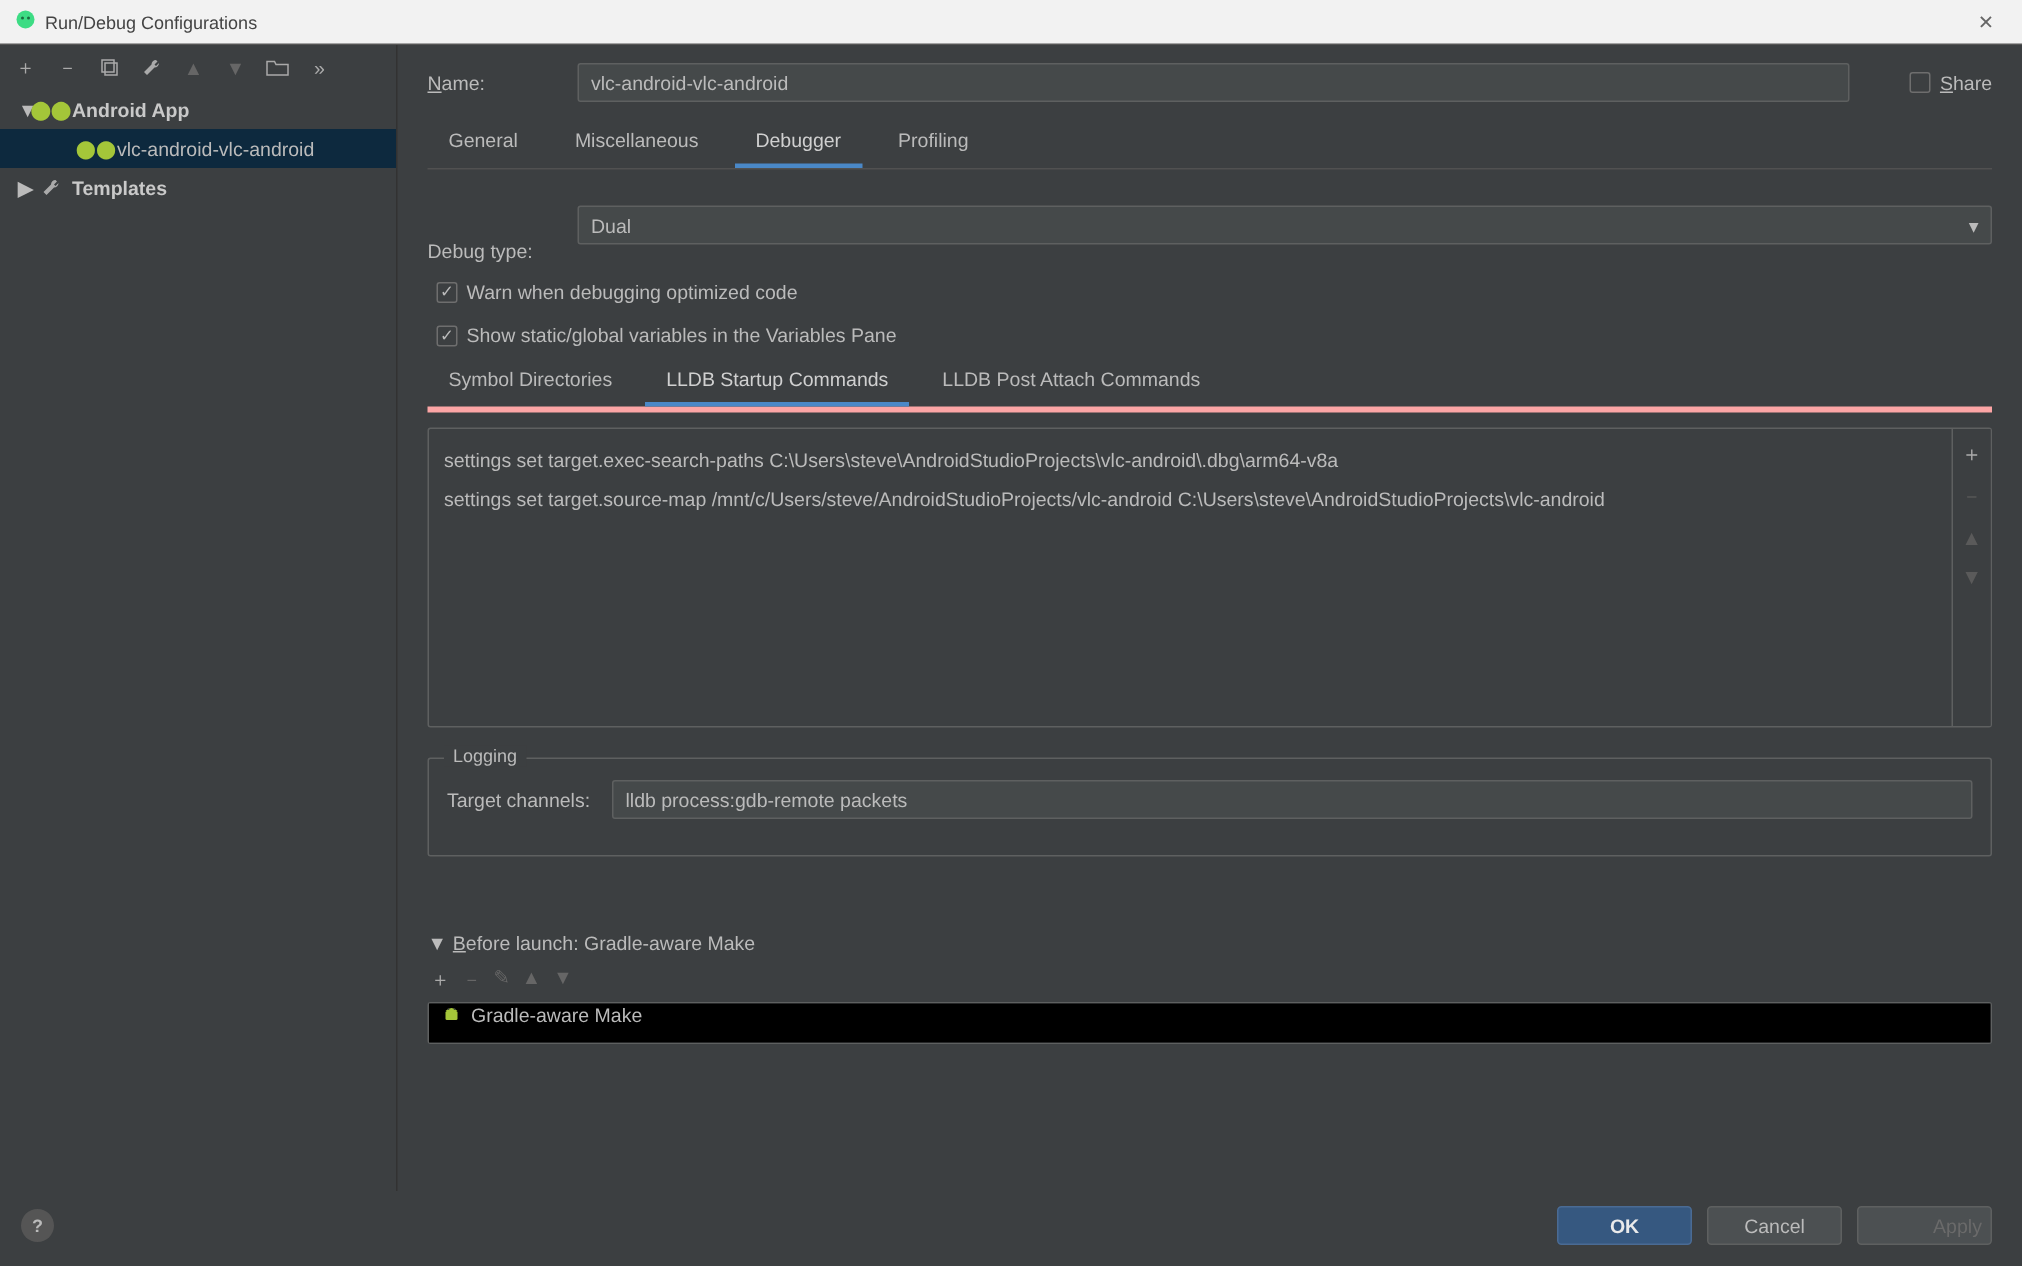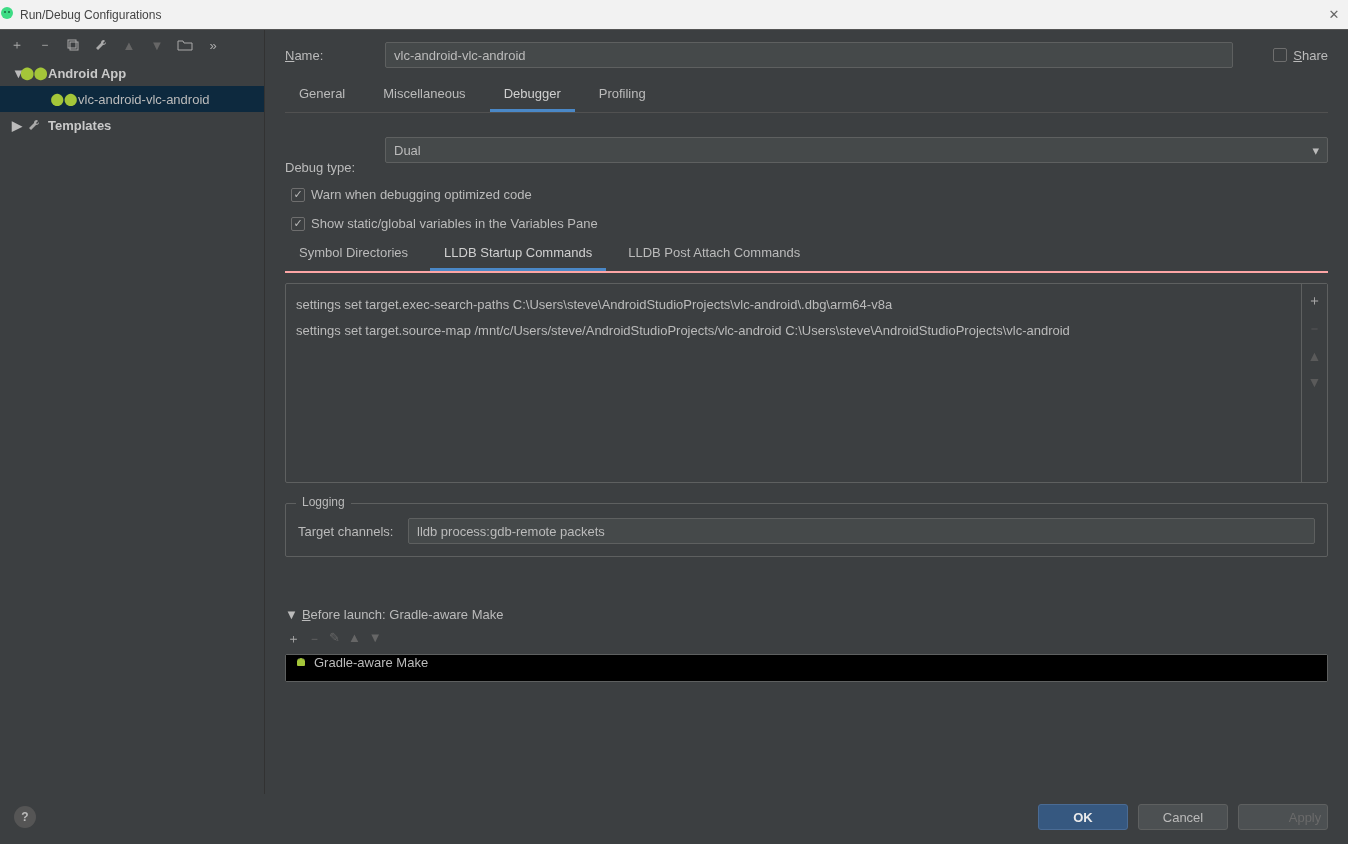--- a/index.html
+++ b/index.html
@@ -1,18 +1,18 @@
 <!DOCTYPE html>
 <html><head>
 <meta charset="utf-8">
 <style>
   * { box-sizing: border-box; margin: 0; padding: 0; font-family: "Segoe UI", Arial, sans-serif; }
   body { background: #3c3f41; color: #bbbbbb; font-size: 13px; width: 1348px; height: 844px; overflow: hidden; }
   .window { display: flex; flex-direction: column; height: 100%; }
-  .titlebar { display: flex; align-items: center; height: 30px; padding: 0 0; background: #f2f2f2; color: #444; border-bottom: 1px solid #555; }
+  .titlebar { display: flex; align-items: center; height: 30px; padding: 0 10px; background: #f2f2f2; color: #444; border-bottom: 1px solid #555; }
   .titlebar .title { flex: 1; font-size: 12px; margin-left: 6px; }
   .titlebar .win-icons { display: flex; gap: 12px; }
   .titlebar .win-icon { width: 28px; height: 20px; display: flex; align-items: center; justify-content: center; color: #666; cursor: default; }
   .content { display: flex; flex: 1; background: #3c3f41; }
   .sidebar { width: 265px; background: #3c3f41; border-right: 1px solid #323232; display: flex; flex-direction: column; }
   .toolbar { display: flex; align-items: center; gap: 10px; padding: 6px 8px; color: #aaaaaa; }
   .toolbar .tb-icon { width: 18px; height: 18px; display: flex; align-items: center; justify-content: center; color: #aaaaaa; cursor: pointer; }
   .toolbar .tb-icon.disabled { color: #666; cursor: default; }
   .tree { flex: 1; padding: 0; font-size: 13px; }
   .tree-item { display: flex; align-items: center; height: 26px; padding: 0 6px 0 12px; cursor: pointer; }
@@ -29,21 +29,21 @@
   .share-box { display: flex; align-items: center; margin-left: 40px; }
   .checkbox { width: 14px; height: 14px; border: 1px solid #6e6e6e; margin-right: 6px; border-radius: 2px; display: inline-flex; align-items: center; justify-content: center; font-size: 11px; color: #bbbbbb; cursor: pointer; }
   .checkbox.checked::after { content: "✓"; }
   .tabs { display: flex; border-bottom: 1px solid #515151; margin-bottom: 12px; }
   .tab { padding: 6px 14px 8px 14px; cursor: pointer; color: #bbbbbb; margin-right: 10px; }
   .tab.active { border-bottom: 3px solid #4a88c7; color: #d0d0d0; }
   .select-row { display: flex; align-items: center; margin-bottom: 12px; }
   .select-row .label { width: 100px; margin-top: 35px; }
   .select { flex: 1; background: #45494a; border: 1px solid #5e6060; color: #bbbbbb; height: 26px; padding: 0 8px; display: flex; align-items: center; justify-content: space-between; border-radius: 2px; cursor: pointer; }
   .check-row { display: flex; align-items: center; margin-bottom: 8px; padding-left: 6px; }
-  .subtabs { display: flex; border-bottom: 2px solid #fca5a5; margin-bottom: 10px; }
+  .subtabs { display: flex; border-bottom: 4px solid #fca5a5; margin-bottom: 10px; }
   .subtab { padding: 6px 14px 8px 14px; cursor: pointer; color: #bbbbbb; margin-right: 8px; }
   .subtab.active { border-bottom: 3px solid #4a88c7; color: #d0d0d0; }
   .list-area { display: flex; border: 1px solid #5e6060; height: 200px; margin-bottom: 20px; border-radius: 2px; }
   .list-content { flex: 1; padding: 8px 10px; color: #bbbbbb; line-height: 26px; overflow: hidden; }
   .list-ctrl { width: 26px; background: #3c3f41; border-left: 1px solid #5e6060; display: flex; flex-direction: column; align-items: center; gap: 10px; padding-top: 8px; }
   .list-ctrl .ctrl { color: #aaaaaa; cursor: pointer; font-size: 14px; }
   .list-ctrl .ctrl.disabled { color: #5a5a5a; cursor: default; }
   .fieldset { border: 1px solid #5e6060; border-radius: 2px; padding: 14px 12px 12px 12px; margin-bottom: 20px; position: relative; }
   .fieldset .legend { position: absolute; top: -9px; left: 10px; background: #3c3f41; padding: 0 6px; color: #bbbbbb; font-size: 12px; }
   .before-launch { margin-top: 30px; }
@@ -179,21 +179,21 @@
         <div class="list-ctrl">
           <span class="ctrl">＋</span>
           <span class="ctrl disabled">－</span>
           <span class="ctrl disabled">▲</span>
           <span class="ctrl disabled">▼</span>
         </div>
       </div>
 
       <div class="fieldset">
         <span class="legend">Logging</span>
-        <div class="row" style="margin-bottom:0;">
+        <div class="row" style="margin-bottom:12px;">
           <span style="width: 110px;">Target channels:</span>
           <input class="text-input" value="lldb process:gdb-remote packets" style="">
         </div>
       </div>
 
       <div class="before-launch">
         <div class="bl-header">
           <span class="chev">▼</span>
           <span class="underline-first">Before launch: Gradle-aware Make</span>
         </div>

